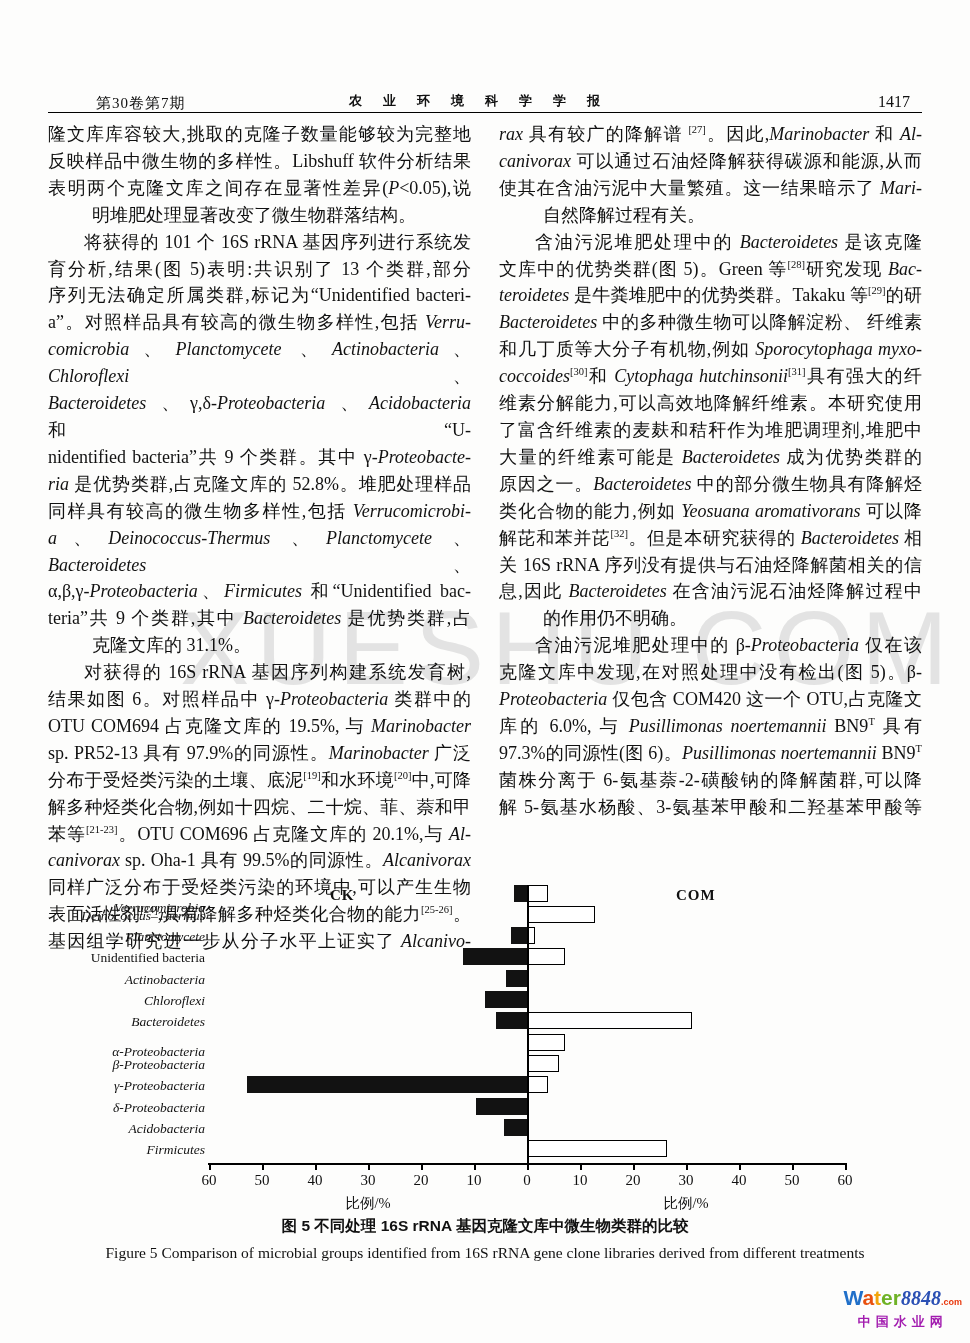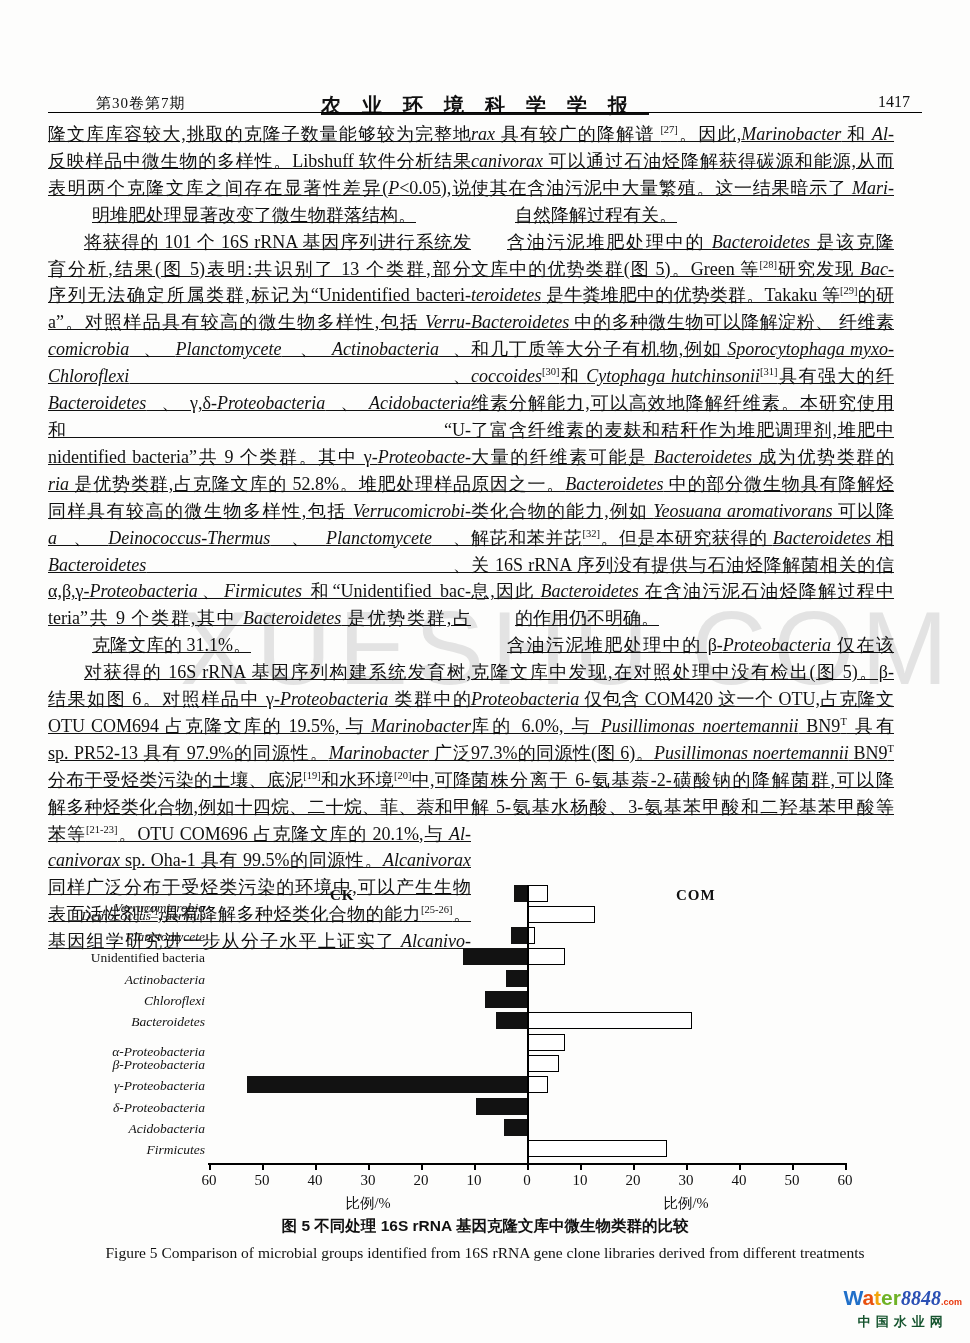--- a/index.html
+++ b/index.html
@@ -1,28 +1,28 @@
 <!DOCTYPE html>
 <html><head>
 <meta charset="utf-8">
 <style>
   html,body{margin:0;padding:0;background:#999;}
   .page{position:relative;width:970px;height:1343px;background:#fdfdfc;overflow:hidden;
         font-family:"Liberation Serif",serif;color:#111;}
   
   .hdr-issue{position:absolute;left:64px;top:94px;font-size:15px;letter-spacing:1px;margin-left:32px;}
-  .hdr-journal{position:absolute;left:50%;transform:translateX(-50%);top:92px;font-size:20px;
-        font-weight:bold;letter-spacing:21px;white-space:nowrap;text-decoration:underline;}
+  .hdr-journal{position:absolute;left:50%;transform:translateX(-50%);top:92px;font-size:13px;
+        font-weight:bold;letter-spacing:21px;white-space:nowrap;}
   .hdr-page{position:absolute;right:60px;top:93px;font-size:16px;}
   .hdr-rule{position:absolute;left:48px;right:48px;top:112px;border-top:1.8px solid #000;}
   
   .wm{position:absolute;left:180px;top:596px;font-size:104px;line-height:1;color:#cfcfcf;opacity:.55;
       font-family:"Liberation Sans",sans-serif;letter-spacing:7px;white-space:nowrap;z-index:1;}
   
-  .cols{position:absolute;left:48px;top:121px;width:874px;display:flex;z-index:2;text-decoration:underline;}
+  .cols{position:absolute;left:48px;top:121px;width:874px;display:flex;gap:28px;z-index:2;}
   .col{width:423px;font-size:18px;line-height:26.9px;}
   .line{text-align:justify;text-align-last:justify;}
   .line.end{text-align-last:left;margin-left:44px;}
   .line.indent{text-indent:36px;}
   .line i{font-style:italic;}
   .line sup{font-size:10.5px;line-height:0;}
   
   .chart{position:absolute;left:0;top:880px;width:970px;height:340px;z-index:2;}
   .row-label{position:absolute;right:765px;font-size:13.5px;line-height:15px;white-space:nowrap;}
   .bar{position:absolute;height:17px;box-sizing:border-box;}
@@ -182,16 +182,16 @@
       <div class="axis-title" style="left: 686px; top: 314px;">比例/%</div>
       <div class="ser-lab" style="left: 330px; top: 7px;">CK</div>
       <div class="ser-lab" style="left: 676px; top: 7px;">COM</div>
     </div>
 
   <div class="cap-zh">图 5 不同处理 16S rRNA 基因克隆文库中微生物类群的比较</div>
   <div class="cap-en">Figure 5  Comparison of microbial groups identified from 16S rRNA gene clone libraries derived from different treatments</div>
 
   <div class="logo">
     <div class="logo-row1"><span style="color: rgb(33, 112, 201);">W</span><span style="color: rgb(232, 80, 14);">a</span><span style="color: rgb(242, 165, 12);">t</span><span style="color: rgb(111, 178, 38);">e</span><span style="color: rgb(111, 178, 38);">r</span><span class="logo-num" style="color: rgb(43, 80, 180);">8848</span><span class="logo-tld" style="color: rgb(232, 56, 13);">.com</span></div>
-    <div class="logo-row2" style="color: #14532d;">中国水业网</div>
+    <div class="logo-row2" style="color: #a21caf;">中国水业网</div>
   </div>
 
 </div>
 
 </body></html>

